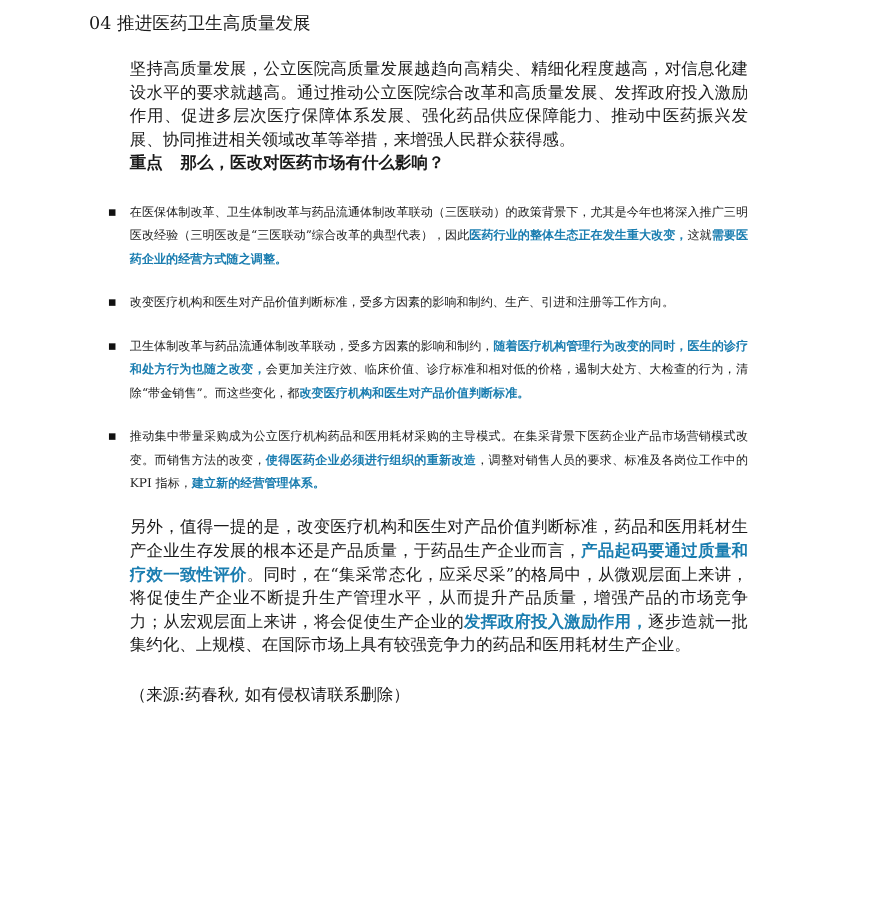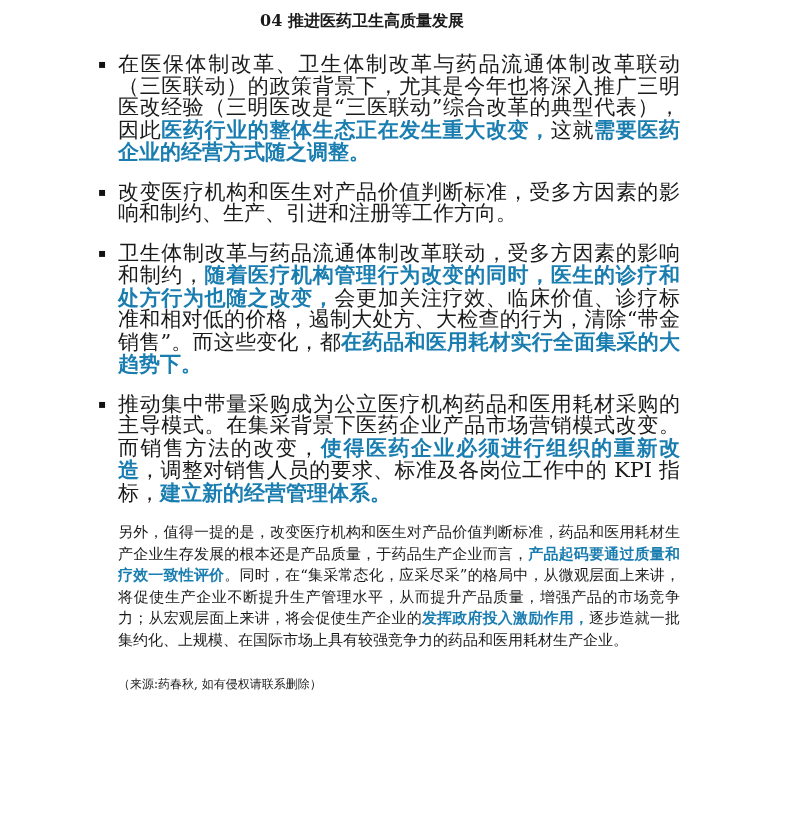--- a/index.html
+++ b/index.html
@@ -12,23 +12,22 @@
   }
   .page {
     position:relative;
     width:800px; height:815px;
     background:#ffffff;
     padding:10px 120px 0 118px;
     overflow:hidden;
   }
   .title {
     font-size:16px;
-    font-weight:700;
+    font-weight:400;
     line-height:22px;
-    text-align:center;
     position:relative;
     left:-37px;
     margin-bottom:20px;
     white-space:nowrap;
   }
   .para {
     font-size:15px;
     line-height:21.5px;
     text-align:justify;
     text-justify:inter-character;
@@ -48,56 +47,60 @@
   ul.bullets li:first-child { margin-top:22px; }
   .bullet-marker {
     position:absolute;
     left:-20px; top:0;
     font-size:12px;
     line-height:21.5px;
     color:#111111;
   }
   .bullet-text {
     display:block;
-    font-size:21px;
+    font-size:11px;
     line-height:21.5px;
     text-align:justify;
     text-justify:inter-character;
   }
   .hl {
     color:var(--accent,#1a7db0);
     font-weight:700;
   }
   .closing { margin-top:2px; }
   .source {
-    font-size:12px;
+    font-size:15px;
     line-height:21.5px;
     margin-top:23px;
   }
 </style>
 </head>
 <body>
 
 <div class="page">
   <h1 class="title">04 推进医药卫生高质量发展</h1>
 
+  <p class="para"><span>坚持高质量发展，公立医院高质量发展越趋向高精尖、精细化程度越高，对信息化建设水平的要求就越高。通过推动公立医院综合改革和高质量发展、发挥政府投入激励作用、促进多层次医疗保障体系发展、强化药品供应保障能力、推动中医药振兴发展、协同推进相关领域改革等举措，来增强人民群众获得感。</span></p>
 
+  <p class="heading">
+    <span>重点</span><span class="q">那么，医改对医药市场有什么影响？</span>
+  </p>
 
   <ul class="bullets" id="bullet-list">
       <li>
         <span class="bullet-marker">▪</span>
         <span class="bullet-text"><span>在医保体制改革、卫生体制改革与药品流通体制改革联动（三医联动）的政策背景下，尤其是今年也将深入推广三明医改经验（三明医改是“三医联动”综合改革的典型代表），因此</span><span class="hl">医药行业的整体生态正在发生重大改变，</span><span>这就</span><span class="hl">需要医药企业的经营方式随之调整。</span></span>
       </li>
       <li>
         <span class="bullet-marker">▪</span>
         <span class="bullet-text"><span>改变医疗机构和医生对产品价值判断标准，受多方因素的影响和制约、生产、引进和注册等工作方向。</span></span>
       </li>
       <li>
         <span class="bullet-marker">▪</span>
-        <span class="bullet-text"><span>卫生体制改革与药品流通体制改革联动，受多方因素的影响和制约，</span><span class="hl">随着医疗机构管理行为改变的同时，医生的诊疗和处方行为也随之改变，</span><span>会更加关注疗效、临床价值、诊疗标准和相对低的价格，遏制大处方、大检查的行为，清除“带金销售”。而这些变化，都</span><span class="hl">在药品和医用耗材实行全面集采的大趋势下。</span></span>
+        <span class="bullet-text"><span>卫生体制改革与药品流通体制改革联动，受多方因素的影响和制约，</span><span class="hl">随着医疗机构管理行为改变的同时，医生的诊疗和处方行为也随之改变，</span><span>会更加关注疗效、临床价值、诊疗标准和相对低的价格，遏制大处方、大检查的行为，清除“带金销售”。而这些变化，都</span><span class="hl">改变医疗机构和医生对产品价值判断标准。</span></span>
       </li>
       <li>
         <span class="bullet-marker">▪</span>
         <span class="bullet-text"><span>推动集中带量采购成为公立医疗机构药品和医用耗材采购的主导模式。在集采背景下医药企业产品市场营销模式改变。而销售方法的改变，</span><span class="hl">使得医药企业必须进行组织的重新改造</span><span>，调整对销售人员的要求、标准及各岗位工作中的 KPI 指标，</span><span class="hl">建立新的经营管理体系。</span></span>
       </li>
     </ul>
 
   <p class="para closing"><span>另外，值得一提的是，改变医疗机构和医生对产品价值判断标准，药品和医用耗材生产企业生存发展的根本还是产品质量，于药品生产企业而言，</span><span class="hl">产品起码要通过质量和疗效一致性评价</span><span>。同时，在“集采常态化，应采尽采”的格局中，从微观层面上来讲，将促使生产企业不断提升生产管理水平，从而提升产品质量，增强产品的市场竞争力；从宏观层面上来讲，将会促使生产企业的</span><span class="hl">发挥政府投入激励作用，</span><span>逐步造就一批集约化、上规模、在国际市场上具有较强竞争力的药品和医用耗材生产企业。</span></p>
 
   <p class="source">（来源:药春秋, 如有侵权请联系删除）</p>

